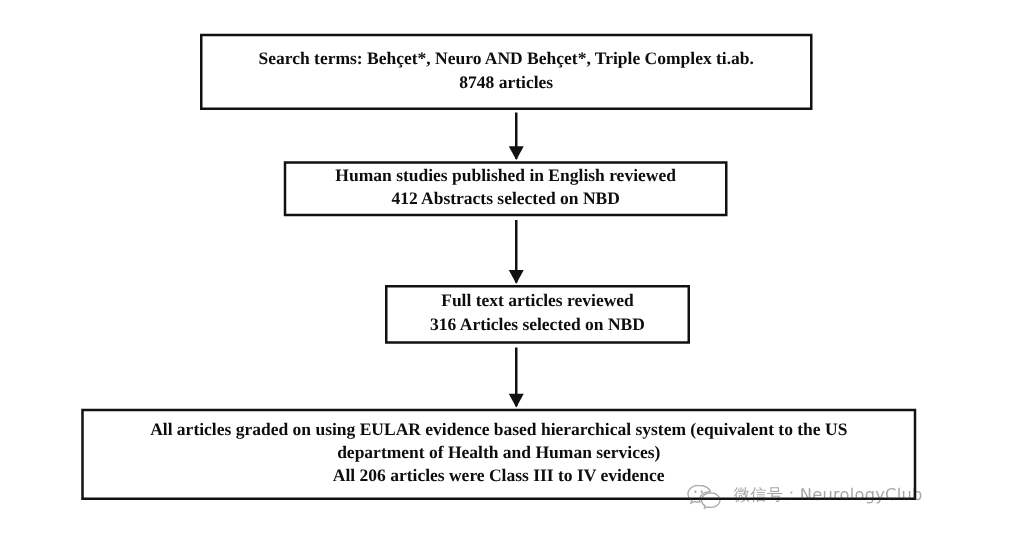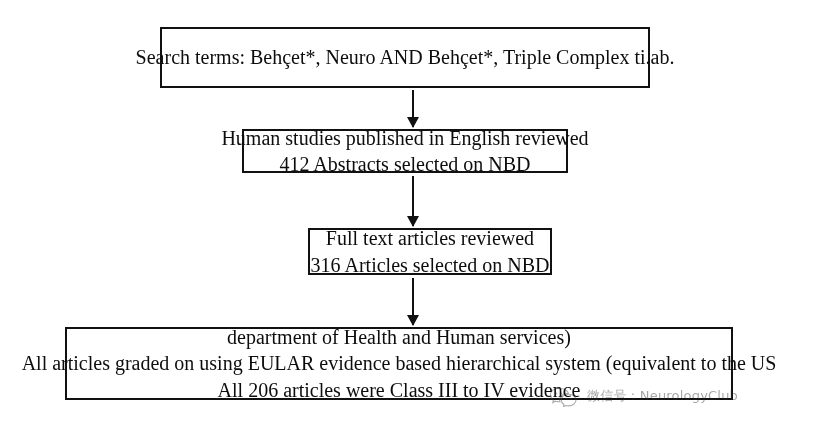--- a/index.html
+++ b/index.html
@@ -27,33 +27,34 @@
     position: absolute;
     box-sizing: border-box;
     background: #ffffff;
     border: 2px solid #111111;
     display: flex;
     flex-direction: column;
     align-items: center;
     justify-content: center;
     text-align: center;
     line-height: 1.32;
-    font-size: 20px;
+    font-size: 14px;
     color: #0d0d0d;
     padding: 2px 6px;
+    font-weight: bold;
   }
 
   .flow-box .line {
     display: block;
     white-space: nowrap;
   }
 
   
   #box-search   { left: 160px; top: 27px;  width: 490px; height: 61px; }
-  #box-human    { left: 227px; top: 129px; width: 326px; height: 44px; margin-left: 15px; }
+  #box-human    { left: 227px; top: 129px; width: 355px; height: 44px; }
   #box-fulltext { left: 308px; top: 228px; width: 244px; height: 47px; }
   #box-graded   { left: 65px;  top: 327px; width: 668px; height: 73px; }
 
   
   .arrow {
     position: absolute;
     left: 413px;
     width: 2px;
     background: #111111;
     transform: translateX(-1px);
@@ -99,41 +100,42 @@
     white-space: nowrap;
   }
 </style>
 </head>
 <body>
 
 <div id="flow-canvas">
 
   <div class="flow-box" id="box-search">
     <span class="line">Search terms:  Behçet*, Neuro AND Behçet*, Triple Complex ti.ab.</span>
+    <span class="line">8748 articles</span>
   </div>
 
   <div class="arrow" id="arrow-1"></div>
 
   <div class="flow-box" id="box-human">
     <span class="line">Human studies published in English reviewed</span>
     <span class="line">412 Abstracts selected on NBD</span>
   </div>
 
   <div class="arrow" id="arrow-2"></div>
 
   <div class="flow-box" id="box-fulltext">
     <span class="line">Full text articles reviewed</span>
     <span class="line">316 Articles selected on NBD</span>
   </div>
 
   <div class="arrow" id="arrow-3"></div>
 
   <div class="flow-box" id="box-graded">
+    <span class="line">All articles graded on using EULAR evidence based hierarchical system (equivalent to the US</span>
     <span class="line">department of Health and Human services)</span>
-    <span class="line">All articles graded on using EULAR evidence based hierarchical system (equivalent to the US</span>
     <span class="line">All 206 articles were Class III to IV evidence</span>
   </div>
 
   <div id="watermark">
     <span class="wm-logo">
       <svg viewBox="0 0 34 22" width="34" height="22" aria-hidden="true">
         <path d="M11 3.2C6.2 3.2 2.4 6.2 2.4 10c0 2.1 1.2 4 3.1 5.2l-.8 2.4 2.8-1.4c1.1.3 2.2.5 3.5.5.3 0 .6 0 .9-.03-.2-.6-.3-1.2-.3-1.8 0-3.6 3.5-6.5 7.9-6.5.3 0 .6 0 .9.04C19.7 5.6 15.8 3.2 11 3.2z" fill="none" stroke="#3a3a3a" stroke-width="1.1"></path>
         <circle cx="8.3" cy="8.4" r="0.95" fill="#3a3a3a"></circle>
         <circle cx="13.4" cy="8.4" r="0.95" fill="#3a3a3a"></circle>
         <path d="M20.6 9.2c-4.1 0-7.4 2.6-7.4 5.9 0 1.9 1.1 3.5 2.8 4.6l-.6 2 2.4-1.2c.9.25 1.8.4 2.8.4 4.1 0 7.4-2.6 7.4-5.8s-3.3-5.9-7.4-5.9z" fill="none" stroke="#3a3a3a" stroke-width="1.1"></path>

